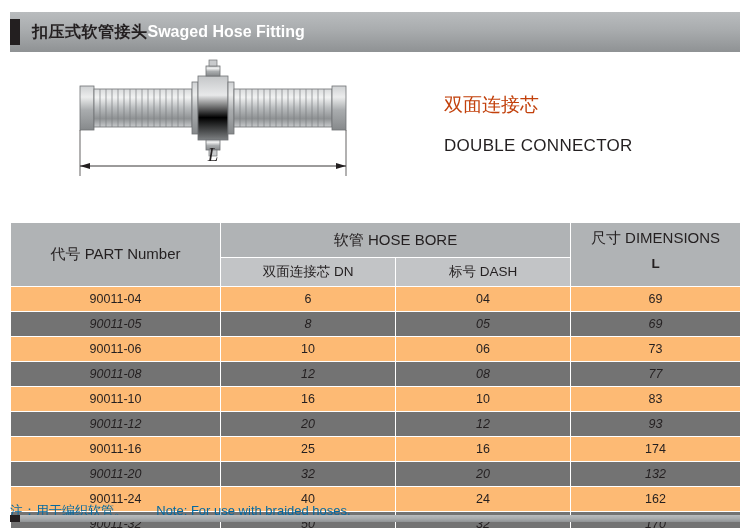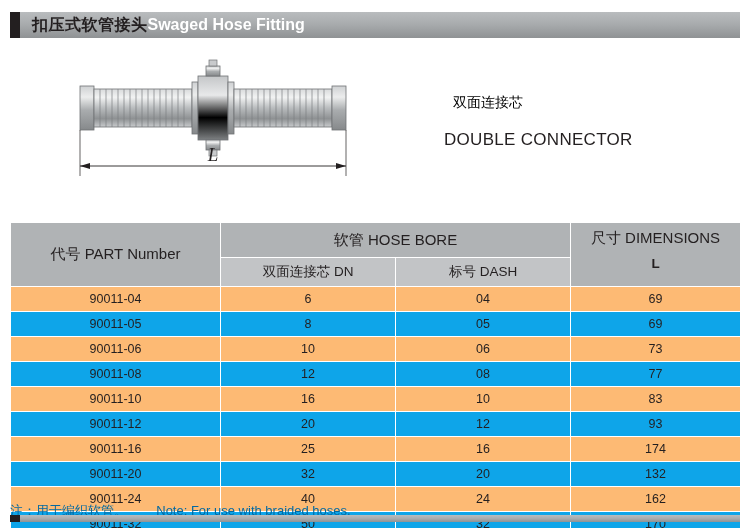--- a/index.html
+++ b/index.html
@@ -15,21 +15,21 @@
     position: relative;
     overflow: hidden;
   }
 
   
   .header {
     position: absolute;
     left: 10px;
     top: 12px;
     width: 730px;
-    height: 26px;
+    height: 40px;
     background: linear-gradient(to bottom, #b9bcbe 0%, #a9acae 45%, #8f9294 100%);
     display: flex;
     align-items: center;
   }
   .header-accent {
     width: 10px;
     height: 26px;
     background: #231f20;
     flex: 0 0 auto;
   }
@@ -66,25 +66,24 @@
     width: 290px;
   }
   .product-code {
     font-size: 25px;
     font-weight: bold;
     color: #231f20;
     letter-spacing: 0.5px;
     line-height: 1.1;
   }
   .product-name-cn {
-    font-size: 14px;
-    color: #000000;
+    font-size: 19px;
+    color: #c2410c;
     margin-top: 10px;
     line-height: 1.2;
-    margin-left: 9px;
   }
   .product-name-en {
     font-size: 17px;
     color: #231f20;
     margin-top: 19px;
     letter-spacing: 0.3px;
     line-height: 1.2;
   }
 
   
@@ -118,23 +117,24 @@
     font-weight: bold;
     height: 26px;
     color: #231f20;
   }
   .row-odd td {
     background: #fdba74;
     height: 22px;
     font-size: 12.5px;
   }
   .row-even td {
-    background: #0ea5e9;
+    background: #737373;
     height: 22px;
     font-size: 12.5px;
+    font-style: italic;
   }
   .cell-part { font-size: 12.5px; }
 
   
   .footnote {
     position: absolute;
     left: 10px;
     top: 502px;
     font-size: 13px;
     color: #0369a1;

